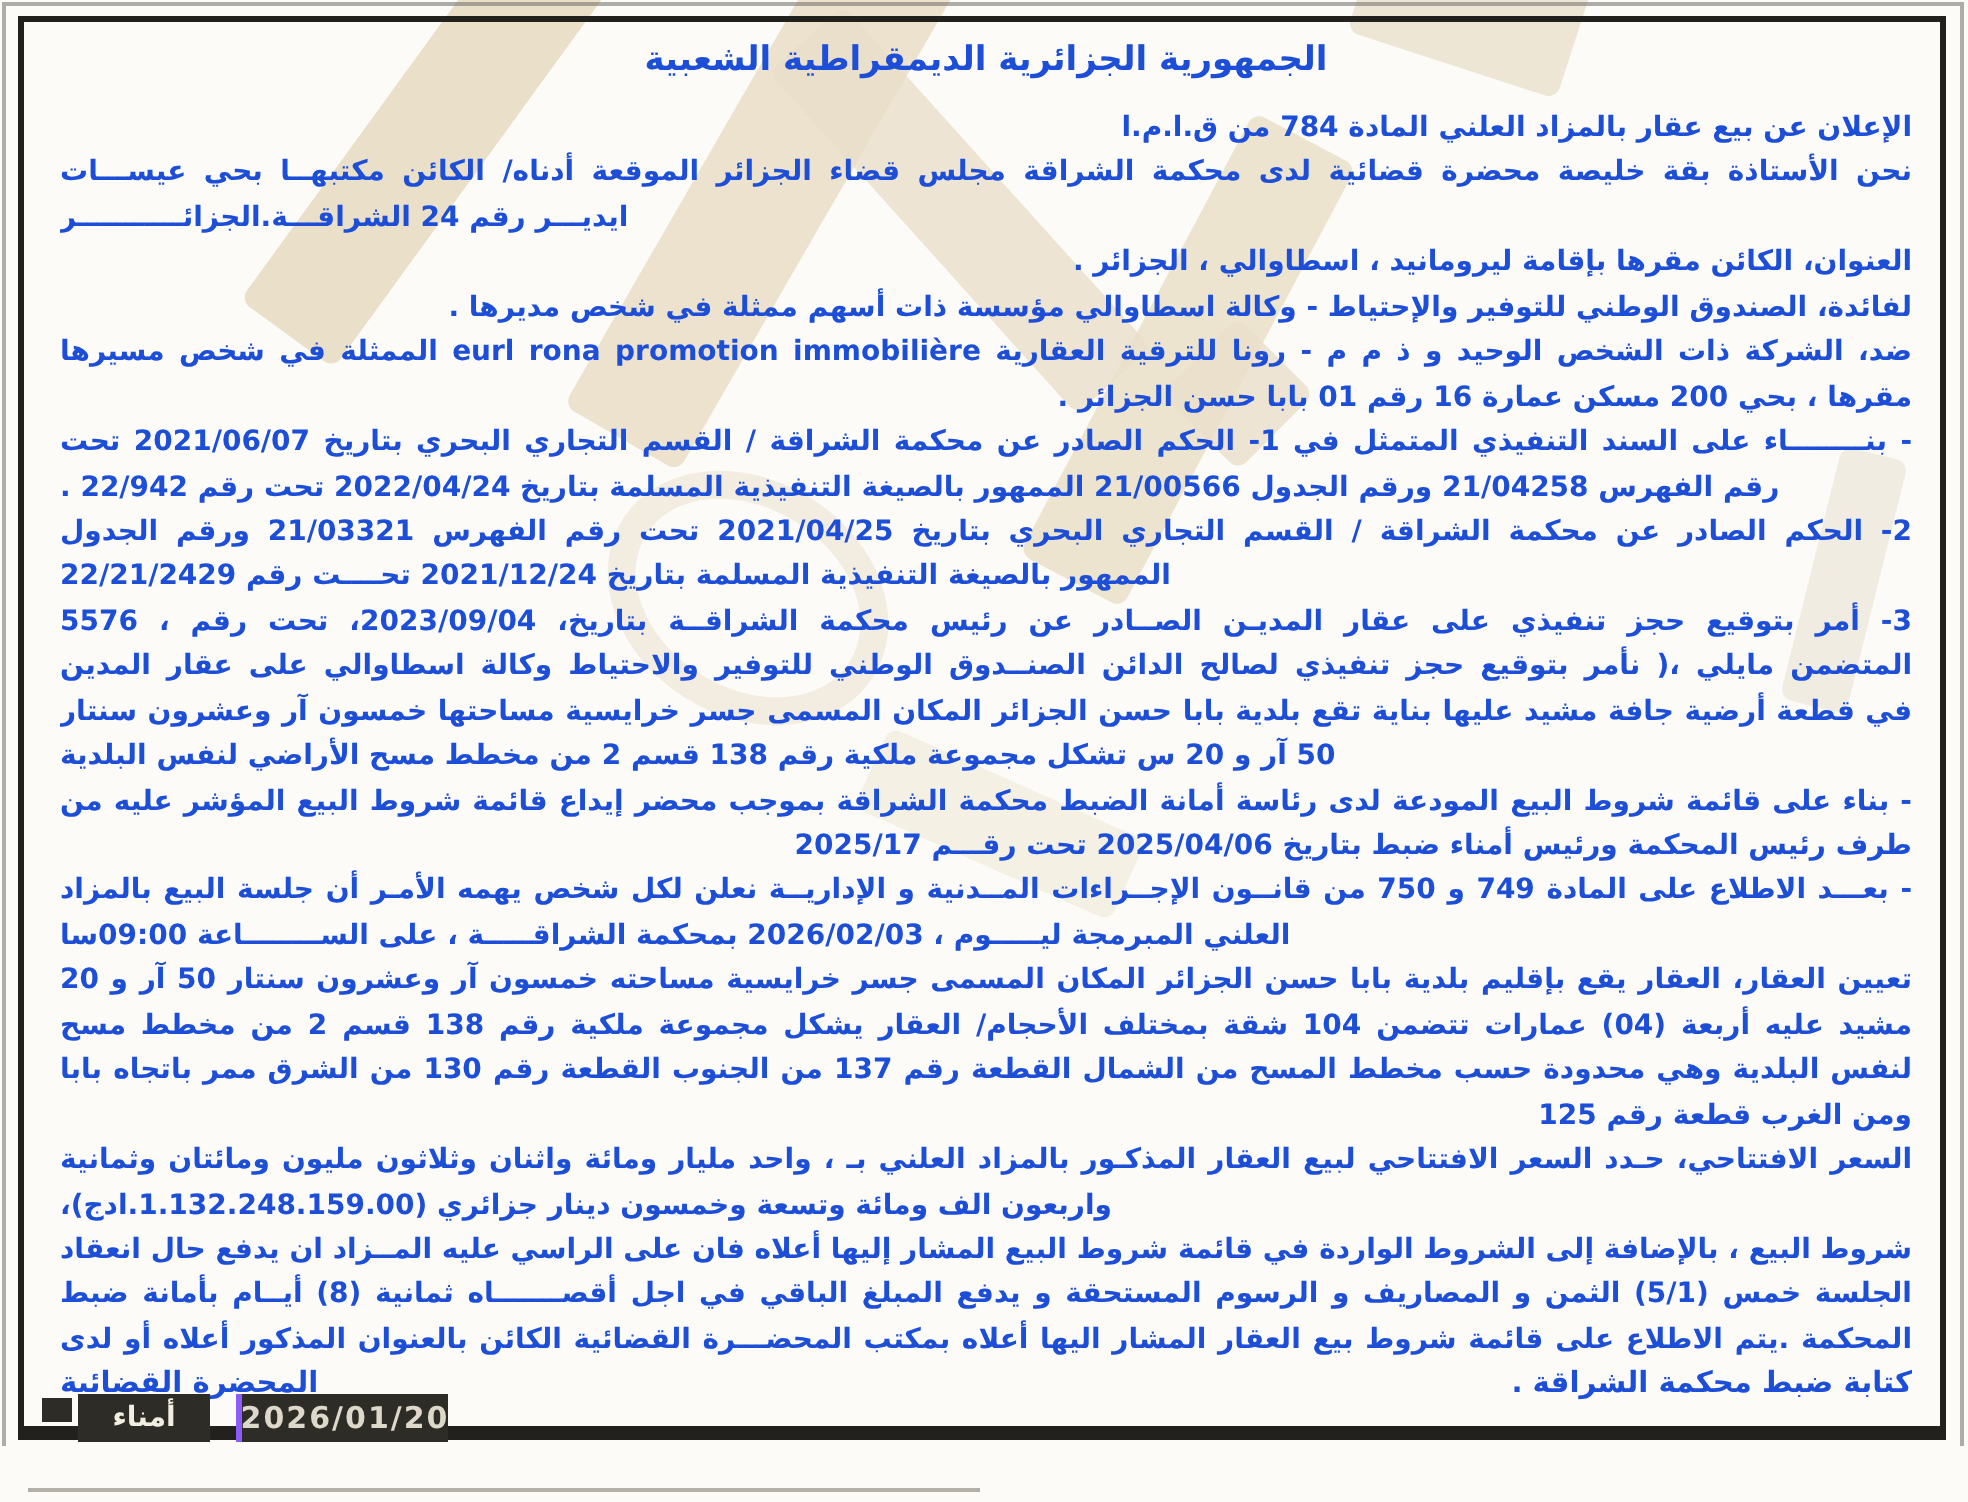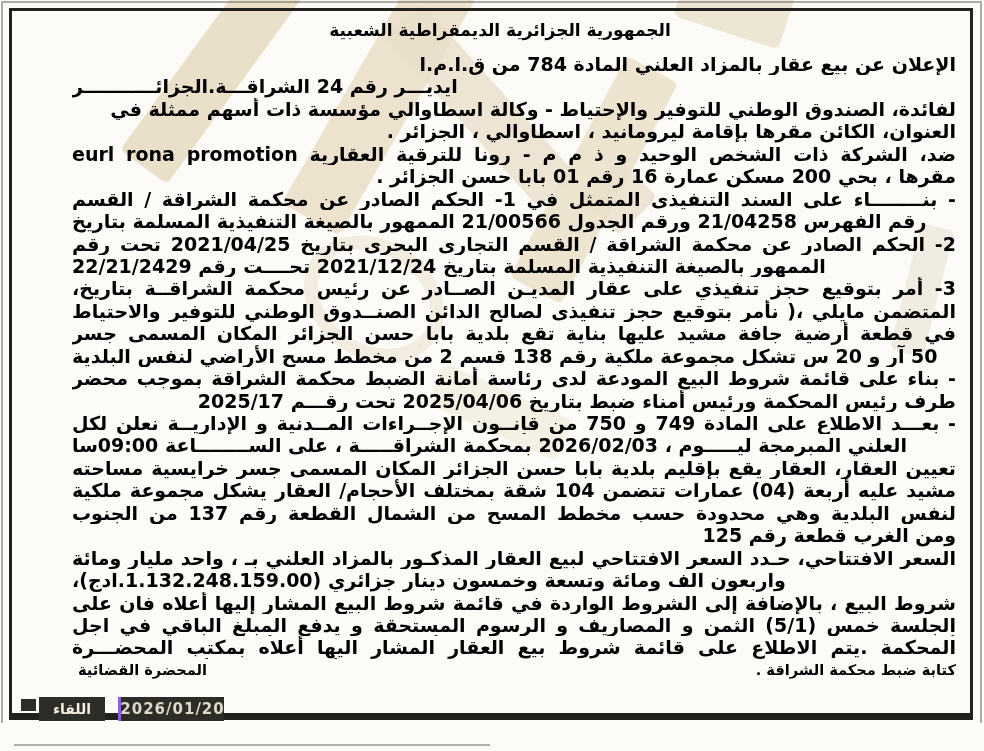--- a/index.html
+++ b/index.html
@@ -28,40 +28,39 @@
   .wm5{left:592px;top:170px;width:54px;height:54px;transform:rotate(45deg);opacity:.8;}
   .wm6{left:680px;top:-26px;width:110px;height:60px;transform:rotate(18deg);opacity:.75;}
   .wm7{left:300px;top:240px;width:120px;height:90px;transform:rotate(32deg);
        background:transparent;border:14px solid #f0e9da;border-radius:50%;opacity:.8;}
   .wm8{left:430px;top:390px;width:140px;height:44px;transform:rotate(24deg);
        background:#f3edde;opacity:.8;}
   .wm9{left:905px;top:225px;width:34px;height:130px;transform:rotate(14deg);
        background:#e7e2d4;opacity:.6;}
   
   .content{
-    position:absolute;left:44px;right:28px;top:16px;z-index:2;
-    direction:rtl;color:#000000;
+    position:absolute;left:30px;right:28px;top:16px;z-index:2;
+    direction:rtl;color:#1d4ed8;
   }
   .title{
     text-align:center;font-size:17px;font-weight:bold;
     margin:4px 0 13px 0;letter-spacing:.2px;
   }
   .ln{
-    font-size:19px;font-weight:bold;line-height:22.45px;height:22.45px;
+    font-size:14px;font-weight:bold;line-height:22.45px;height:22.45px;
     overflow:hidden;
-    margin-left:28px;
   }
   .r{text-align:right;}
   .c{text-align:left;}
   .j{text-align:justify;text-align-last:justify;}
   .sig-row{
     display:flex;justify-content:space-between;align-items:baseline;
     font-size:14.6px;font-weight:bold;line-height:22.45px;height:22.45px;
   }
-  .sig-left{margin-left:34px;}
+  .sig-left{}
   
   .corner-block{
     position:absolute;left:21px;top:699px;width:15px;height:12px;
     background:#2e2c27;z-index:3;
   }
   .stamp{
     position:absolute;top:697px;height:24px;z-index:3;
     background:#2e2c27;color:#f2eee2;
     display:flex;align-items:center;justify-content:center;
     font-weight:bold;box-sizing:border-box;
@@ -90,23 +89,24 @@
 <div class="wm wm8"></div>
 <div class="wm wm9"></div>
 
 <div class="scan-edge"></div>
 <div class="frame"></div>
 
 <div class="content">
   <div class="title">الجمهورية الجزائرية الديمقراطية الشعبية</div>
 
   <div class="ln r">الإعلان عن بيع عقار بالمزاد العلني المادة 784 من ق.ا.م.ا</div>
+  <div class="ln j">نحن الأستاذة بقة خليصة محضرة قضائية لدى محكمة الشراقة مجلس قضاء الجزائر الموقعة أدناه/ الكائن مكتبهــا بحي عيســـات</div>
   <div class="ln c">ايديـــر رقم 24 الشراقـــة.الجزائـــــــــــر</div>
+  <div class="ln r">العنوان، الكائن مقرها بإقامة ليرومانيد ، اسطاوالي ، الجزائر .</div>
   <div class="ln r">لفائدة، الصندوق الوطني للتوفير والإحتياط - وكالة اسطاوالي مؤسسة ذات أسهم ممثلة في شخص مديرها .</div>
-  <div class="ln r">العنوان، الكائن مقرها بإقامة ليرومانيد ، اسطاوالي ، الجزائر .</div>
   <div class="ln j">ضد، الشركة ذات الشخص الوحيد و ذ م م - رونا للترقية العقارية eurl rona promotion immobilière الممثلة في شخص مسيرها الكائن</div>
   <div class="ln r">مقرها ، بحي 200 مسكن عمارة 16 رقم 01 بابا حسن الجزائر .</div>
   <div class="ln j">- بنــــــــاء على السند التنفيذي المتمثل في 1- الحكم الصادر عن محكمة الشراقة / القسم التجاري البحري بتاريخ 2021/06/07 تحت</div>
   <div class="ln c">رقم الفهرس 21/04258 ورقم الجدول 21/00566 الممهور بالصيغة التنفيذية المسلمة بتاريخ 2022/04/24 تحت رقم 22/942 .</div>
   <div class="ln j">2- الحكم الصادر عن محكمة الشراقة / القسم التجاري البحري بتاريخ 2021/04/25 تحت رقم الفهرس 21/03321 ورقم الجدول 21/00565</div>
   <div class="ln c">الممهور بالصيغة التنفيذية المسلمة بتاريخ 2021/12/24 تحــــت رقم 22/21/2429</div>
   <div class="ln j">3- أمر بتوقيع حجز تنفيذي على عقار المديـن الصــادر عن رئيس محكمة الشراقــة بتاريخ، 2023/09/04، تحت رقم ، 5576</div>
   <div class="ln j">المتضمن مايلي ،( نأمر بتوقيع حجز تنفيذي لصالح الدائن الصنــدوق الوطني للتوفير والاحتياط وكالة اسطاوالي على عقار المدين المتمثل</div>
   <div class="ln j">في قطعة أرضية جافة مشيد عليها بناية تقع بلدية بابا حسن الجزائر المكان المسمى جسر خرايسية مساحتها خمسون آر وعشرون سنتار</div>
   <div class="ln c">50 آر و 20 س تشكل مجموعة ملكية رقم 138 قسم 2 من مخطط مسح الأراضي لنفس البلدية</div>
@@ -124,16 +124,16 @@
   <div class="ln j">الجلسة خمس (5/1) الثمن و المصاريف و الرسوم المستحقة و يدفع المبلغ الباقي في اجل أقصـــــــاه ثمانية (8) أيــام بأمانة ضبط</div>
   <div class="ln j">المحكمة .يتم الاطلاع على قائمة شروط بيع العقار المشار اليها أعلاه بمكتب المحضـــرة القضائية الكائن بالعنوان المذكور أعلاه أو لدى</div>
 
   <div class="sig-row">
     <span>كتابة ضبط محكمة الشراقة .</span>
     <span class="sig-left">المحضرة القضائية</span>
   </div>
 </div>
 
 <div class="corner-block"></div>
-<div class="stamp stamp-paper">اللقاء</div>
+<div class="stamp stamp-paper">أمناء</div>
 <div class="stamp stamp-date">2026/01/20</div>
 
 <div class="next-frame-line"></div>
 
 </body></html>

